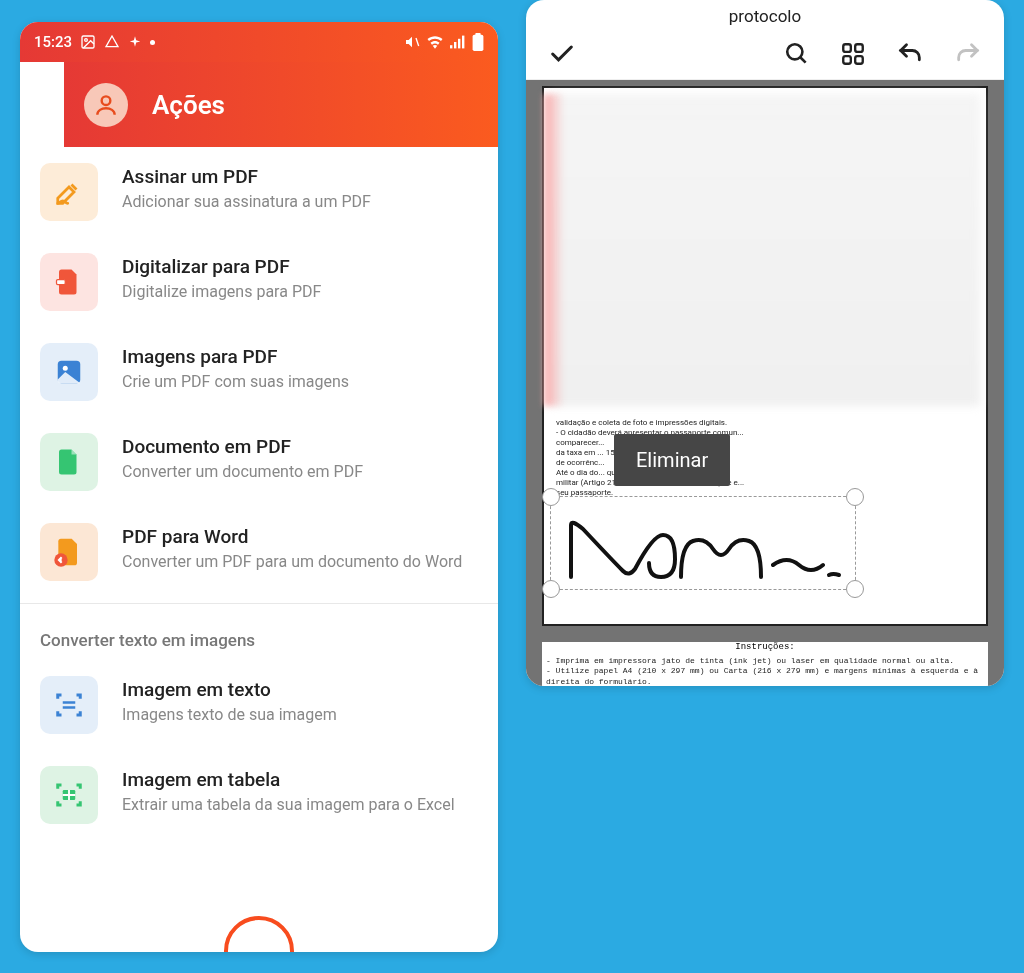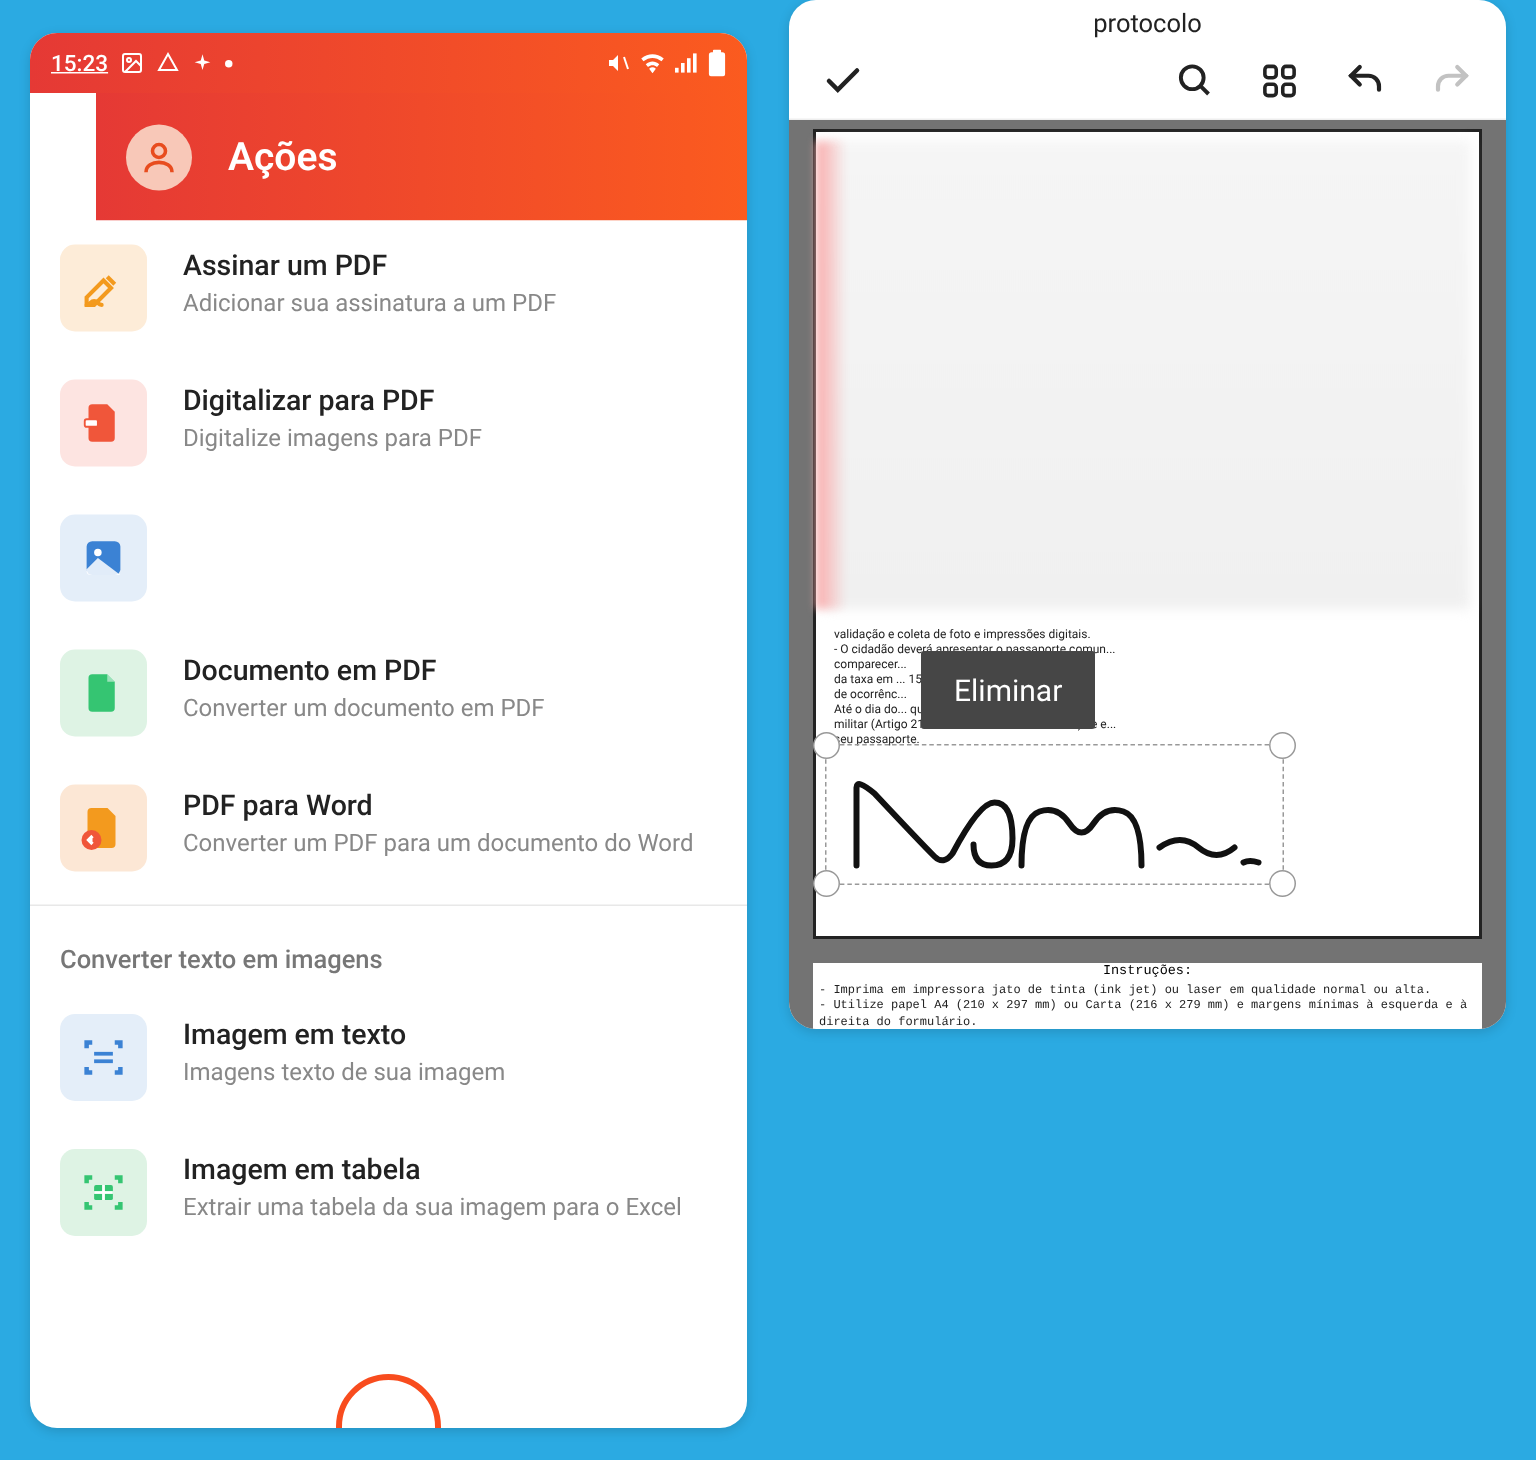--- a/index.html
+++ b/index.html
@@ -25,21 +25,20 @@
   .statusbar {
     height: 40px;
     background: linear-gradient(90deg,#e53935 0%,#fb5b1f 100%);
     color:#fff;
     display:flex;
     align-items:center;
     justify-content:space-between;
     padding:0 14px;
     font-size:15px;
     font-weight:500;
-    text-decoration:underline;
   }
   .status-left { display:flex; align-items:center; gap:8px; }
   .status-right { display:flex; align-items:center; gap:6px; }
   .status-icon { display:inline-flex; }
   .header {
     height: 85px;
     background: linear-gradient(90deg,#e53935 0%,#fb5b1f 100%);
     display:flex;
     align-items:center;
     padding:0 20px;
@@ -277,20 +276,24 @@
       </div>
     </div>
 
     <div class="action-row">
       <div class="action-icon-wrap bg-lightblue">
         <svg width="30" height="30" viewBox="0 0 24 24" fill="#3b82d4">
             <rect x="3" y="3" width="18" height="18" rx="3"></rect>
             <circle cx="9" cy="9" r="2" fill="#fff"></circle>
             <path d="M3 18l6-6 12 9H5a2 2 0 01-2-2v-1z" fill="#fff" opacity="0.85"></path>
           </svg>
+      </div>
+      <div class="action-text">
+        <div class="action-title">Imagens para PDF</div>
+        <div class="action-sub">Crie um PDF com suas imagens</div>
       </div>
     </div>
 
     <div class="action-row">
       <div class="action-icon-wrap bg-green">
         <svg width="30" height="30" viewBox="0 0 24 24" fill="#35c572">
             <path d="M6 2h8l4 4v14a2 2 0 01-2 2H6a2 2 0 01-2-2V4a2 2 0 012-2z"></path>
             <path d="M14 2v4h4" fill="#fff" opacity="0.5"></path>
           </svg>
       </div>

